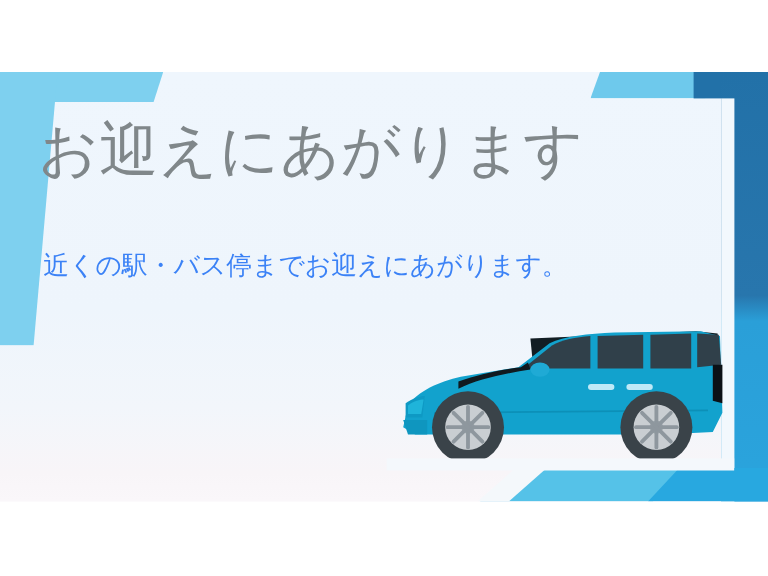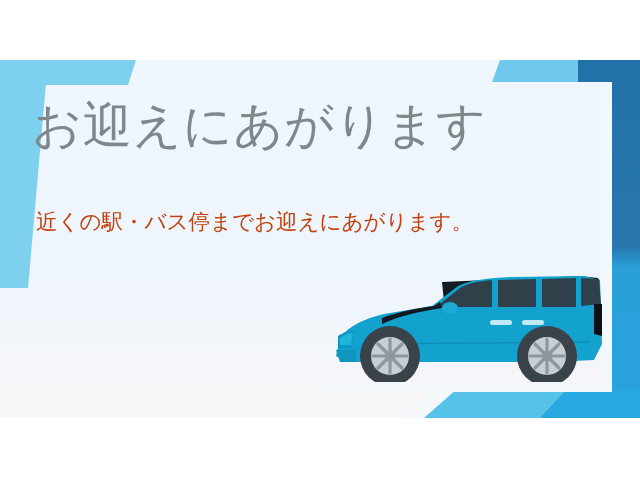--- a/index.html
+++ b/index.html
@@ -104,21 +104,21 @@
     letter-spacing: 0.5px;
     color: #80878a;
     white-space: nowrap;
   }
   #body-text {
     position: absolute;
     left: 36px;
     top: 205px;
     font-size: 21.5px;
     line-height: 1.62;
-    color: #c2410c;
+    color: #3b82f6;
     white-space: nowrap;
   }
   #body-text div { white-space: nowrap; }
 
   
   #car-wrap {
     position: absolute;
     left: 322px;
     top: 252px;
     width: 290px;

